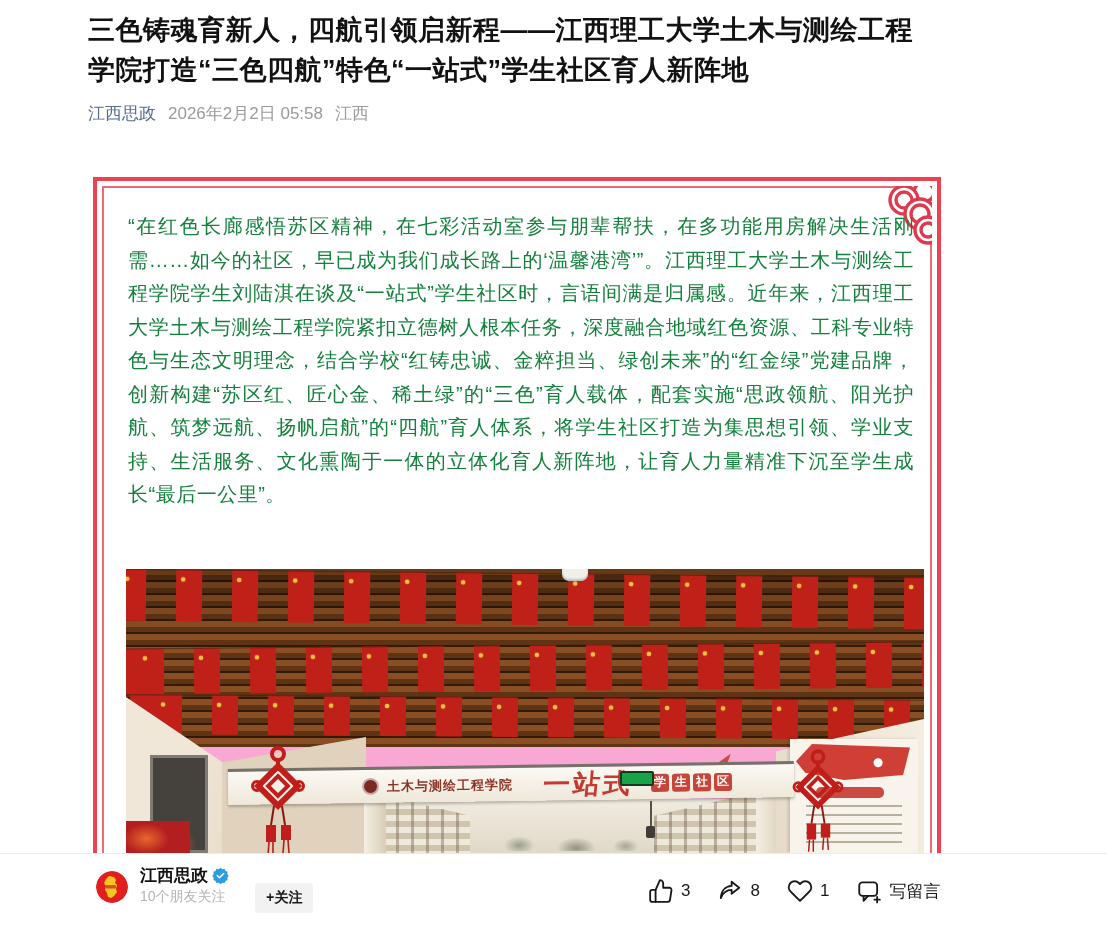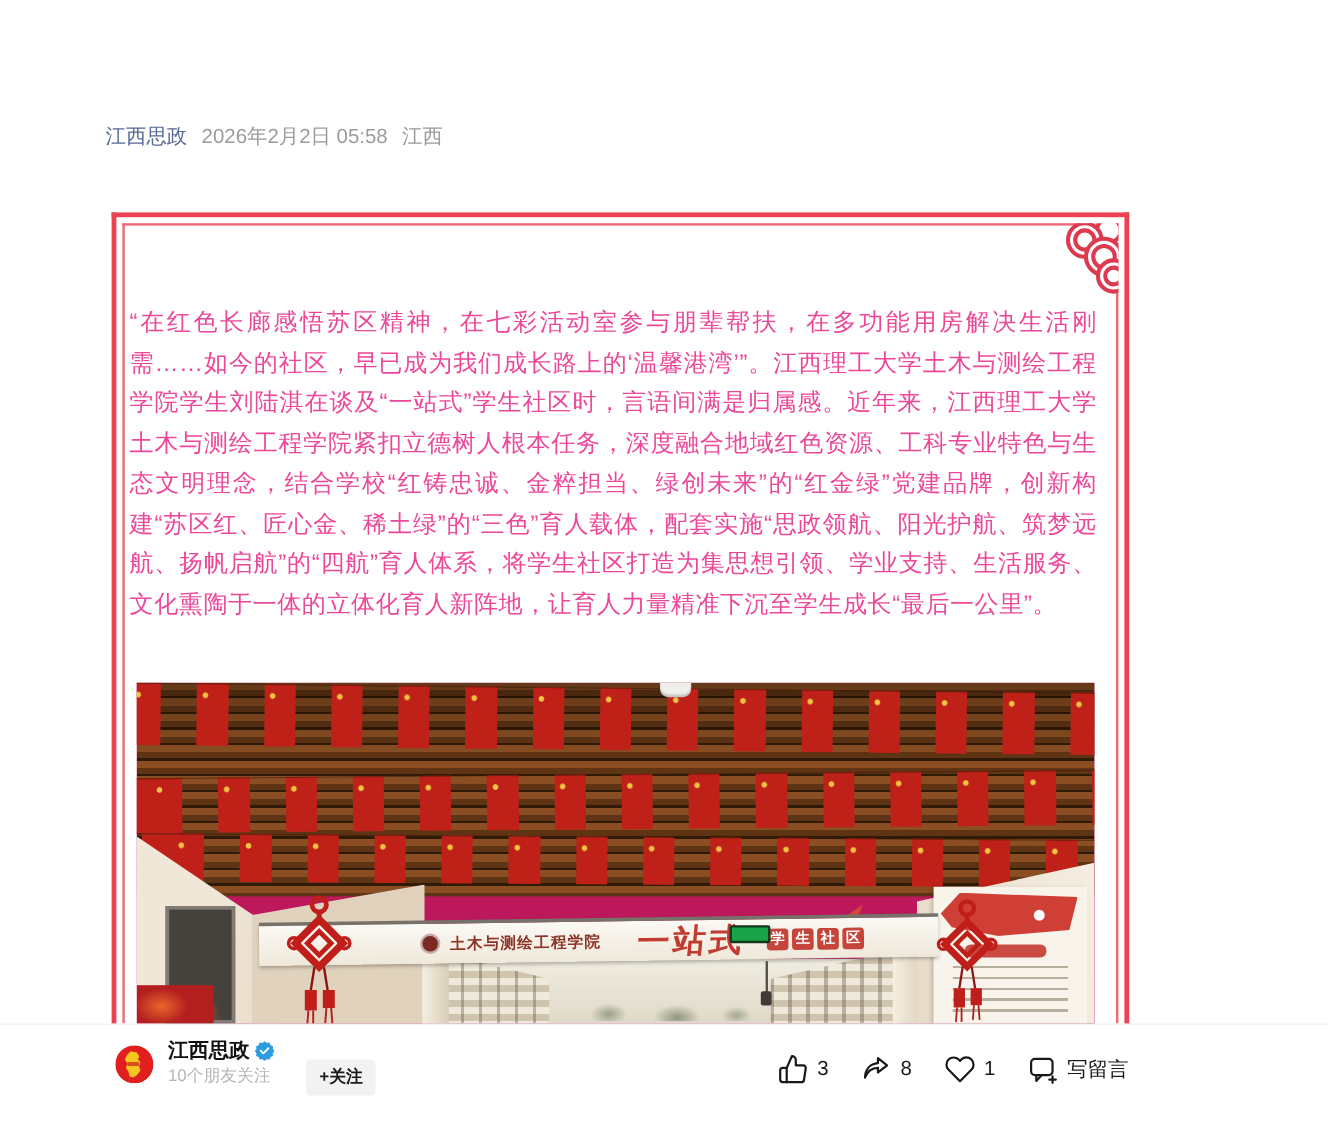--- a/index.html
+++ b/index.html
@@ -18,26 +18,26 @@
   .byline{position:absolute;left:88px;top:102px;font-size:17px;display:flex;gap:12px;align-items:baseline;}
   .byline .author{color:var(--link-blue);cursor:pointer;}
   .byline .date,.byline .loc{color:var(--meta-gray);}
 
   
   .frame{position:absolute;left:93px;top:177px;width:848px;height:676px;
          border:4px solid var(--frame-red);border-bottom:none;overflow:hidden;background:#fff;}
   .frame-inner{position:absolute;left:5px;right:5px;top:5px;bottom:0;
          border:2px solid var(--frame-red-inner);border-bottom:none;background:#fff;}
   .corner-ornament{position:absolute;top:-2px;right:-2px;width:52px;height:60px;}
-  .body-text{position:absolute;left:4px;right:16px;top:22px;font-size:20px;line-height:33.5px;
-         color:#ec4899;text-align:justify;letter-spacing:.5px;margin-top:43px;}
-
-  
-  .photo{position:absolute;left:10px;top:381px;width:798px;height:320px;overflow:hidden;
-         background:#be185d;cursor:pointer;}
+  .body-text{position:absolute;left:24px;right:16px;top:22px;font-size:20px;line-height:33.5px;
+         color:#15803d;text-align:justify;letter-spacing:.5px;}
+
+  
+  .photo{position:absolute;left:22px;top:381px;width:798px;height:320px;overflow:hidden;
+         background:#f9a8d4;cursor:pointer;}
   .ceiling{position:absolute;left:0;top:0;width:100%;height:178px;
     background:
       linear-gradient(180deg, rgba(0,0,0,.28), rgba(0,0,0,0) 35%),
       repeating-linear-gradient(180deg,#8a4e22 0 6px,#5f3414 6px 11px,#301a08 11px 13px);}
   .flag-row{position:absolute;left:-6px;right:-6px;border-top:1px solid rgba(55,28,8,.55);
     background-image:
       radial-gradient(circle at 7px 9px,#f0c441 2px,rgba(0,0,0,0) 2.7px),
       repeating-linear-gradient(90deg,var(--flag-red) 0 26px,rgba(0,0,0,0) 26px 56px);
     background-size:56px 100%,auto;}
   .fr1{top:4px;height:52px;transform:rotate(.6deg);}
@@ -118,20 +118,21 @@
     font-family:Liberation Mono, monospace;font-size:14px;font-weight:700;color:#1a1a1a;padding:6px 11px;cursor:pointer;}
   .actions{position:absolute;left:648px;top:24px;display:flex;align-items:center;gap:27px;}
   .action{display:flex;align-items:center;gap:7px;font-size:17px;color:#191919;cursor:pointer;background:none;border:none;font-family:inherit;}
   .action svg{display:block;}
 </style>
 </head>
 <body>
 
 <div class="page">
 
+  <h1 class="title">三色铸魂育新人，四航引领启新程——江西理工大学土木与测绘工程学院打造“三色四航”特色“一站式”学生社区育人新阵地</h1>
 
   <div class="byline">
     <span class="author">江西思政</span>
     <span class="date">2026年2月2日 05:58</span>
     <span class="loc">江西</span>
   </div>
 
   <div class="frame">
     <div class="frame-inner">
 

